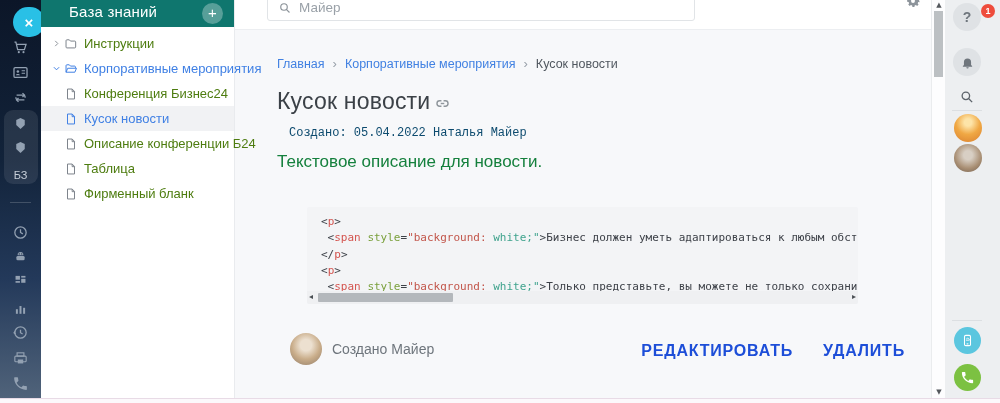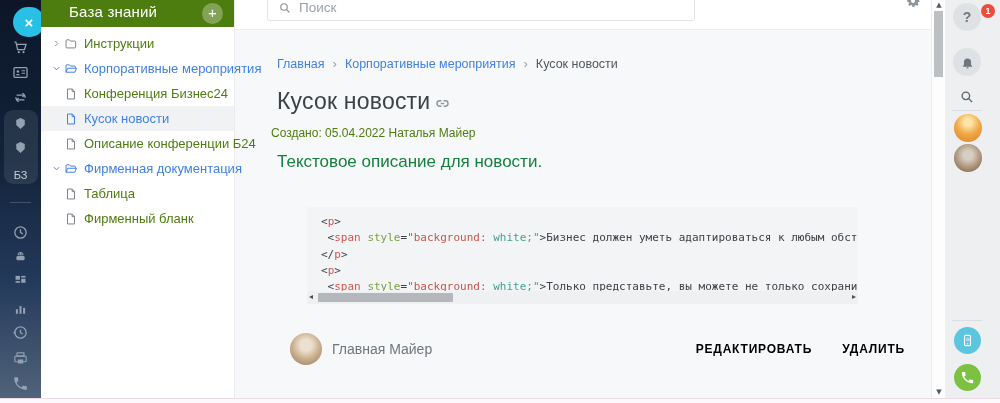--- a/index.html
+++ b/index.html
@@ -17,21 +17,21 @@
                 background:rgba(255,255,255,0.09); }
   .rail-ic { position:absolute; left:0; width:41px; height:20px; display:flex; align-items:center;
              justify-content:center; color:#93a1b2; }
   .rail-ic svg { width:17px; height:17px; }
   .rail-label { position:absolute; left:0; width:41px; text-align:center; color:#c7cfd8; font-size:11px; }
   .rail-div { position:absolute; left:10px; width:21px; height:1px; background:rgba(255,255,255,0.18); }
 
   
   .kb { position:absolute; left:41px; top:0; width:194px; height:398px; background:#fff;
         border-right:1px solid #e9ebee; z-index:2; }
-  .kb-head { position:relative; height:27px; background:#4d7c0f; color:#fff; }
+  .kb-head { position:relative; height:27px; background:#0f766e; color:#fff; }
   .kb-head .kb-title { position:absolute; left:28px; top:3px; font-size:15px; font-weight:500; letter-spacing:.2px; }
   .kb-add { position:absolute; right:11px; top:3px; width:21px; height:21px; border-radius:50%;
             background:rgba(255,255,255,0.3); color:#fff; font-size:15px; line-height:20px;
             text-align:center; cursor:pointer; }
   .kb-tree { padding-top:4px; }
   .trow { position:relative; height:25px; display:flex; align-items:center; font-size:13px;
           color:#4d7c0f; cursor:pointer; }
   .trow.sel { background:#f1f2f4; }
   .trow .chev { position:absolute; left:11px; width:9px; height:9px; color:#8a9097; display:flex; }
   .trow .chev svg { width:9px; height:9px; }
@@ -54,41 +54,41 @@
 
   .crumbs { position:absolute; left:42px; top:56px; font-size:12.5px; display:flex; align-items:center; }
   .crumbs .clink { color:#4181e2; cursor:pointer; }
   .crumbs .ccur { color:#50575f; }
   .crumbs .csep { color:#9aa2ab; margin:0 8px; font-size:13px; }
 
   .title-row { position:absolute; left:42px; top:88px; display:flex; align-items:center; }
   .title-row h1 { font-size:23px; font-weight:500; color:#3b4147; letter-spacing:.2px; }
   .chain { width:17px; height:17px; color:#8f969c; margin-left:4px; margin-top:4px; cursor:pointer; }
   .chain svg { width:17px; height:17px; }
-  .created { position:absolute; left:36px; top:126px; font-size:12px; color:#4d7c0f; }
+  .created { position:absolute; left:54px; top:126px; font-size:12px; color:#0c4a6e;font-family:Liberation Mono, monospace; }
   .desc { position:absolute; left:42px; top:152px; font-size:17px; color:#15803d; }
 
   .code { position:absolute; left:72px; top:207px; width:551px; height:97px; background:#f3f4f6;
           border-radius:2px; overflow:hidden; }
   .code-lines { padding:7px 0 0 14px; }
   .cl { font-family:"DejaVu Sans Mono","Liberation Mono",monospace; font-size:11px; line-height:16.3px;
         white-space:pre; }
   .c-pln { color:#3d4148; } .c-tag { color:#d4544f; } .c-att { color:#7aa03c; }
   .c-sp { color:#c2564b; } .c-sv { color:#3fa38d; }
   .hscroll { position:absolute; left:0; bottom:0; width:551px; height:13px; background:#eff0f2; }
   .hthumb { position:absolute; left:11px; top:2px; width:135px; height:9px; background:#b4b8bc; border-radius:1px; }
   .arr { position:absolute; font-family:"DejaVu Sans",sans-serif; font-size:8px; color:#4a4f54; top:1px; }
   .arr.l { left:2px; } .arr.r { right:2px; }
 
   .footer { position:absolute; left:0; top:333px; width:696px; height:32px; }
   .avatar { position:absolute; left:55px; top:0; width:32px; height:32px; border-radius:50%;
             background:radial-gradient(circle at 50% 38%, #ece0d0 22%, #c9ad8a 55%, #8e7a66 100%); cursor:pointer; }
   .aname { position:absolute; left:97px; top:8px; font-size:14px; color:#6e757c; }
   .actions { position:absolute; right:26px; top:9px; display:flex; gap:30px; }
-  .act { font-size:12px; font-weight:700; color:#000000; letter-spacing:.8px; cursor:pointer; }
+  .act { font-size:16px; font-weight:700; color:#1d4ed8; letter-spacing:.8px; cursor:pointer; }
 
   
   .vscroll { position:absolute; left:931px; top:0; width:14px; height:398px; background:#fdfdfe;
              border-left:1px solid #eaecee; z-index:3; }
   .varr { position:absolute; left:0; width:14px; text-align:center; font-family:"DejaVu Sans",sans-serif;
           font-size:7px; color:#54585d; }
   .varr.t { top:1px; } .varr.b { bottom:2px; }
   .vthumb { position:absolute; left:2px; top:11px; width:9px; height:66px; background:#bcc0c3; }
 
   
@@ -267,34 +267,20 @@
         </div>
         <div class="trow">
           <span class="ticon">
             <svg viewBox="0 0 24 24" fill="none" stroke="currentColor" stroke-width="1.7">
               <path d="M6 3.5h8l4 4v13H6z"></path>
               <path d="M14 3.5V8h4.2"></path>
             </svg>
           </span>
           <span class="tlabel">Описание конференции Б24</span>
         </div>
-        <div class="trow blue">
-          <span class="chev">
-            <svg viewBox="0 0 24 24" fill="none" stroke="currentColor" stroke-width="2.6">
-              <path d="M5 8.5l7 7 7-7"></path>
-            </svg>
-          </span>
-          <span class="ticon">
-            <svg viewBox="0 0 24 24" fill="none" stroke="currentColor" stroke-width="1.7">
-              <path d="M3.5 17.5V6.2c0-.8.6-1.4 1.4-1.4h4.2l2 2.2h7.1c.8 0 1.4.6 1.4 1.4v1.8"></path>
-              <path d="M3.5 17.5l2.9-6.8h15l-2.8 6.8z"></path>
-            </svg>
-          </span>
-          <span class="tlabel">Фирменная документация</span>
-        </div>
         <div class="trow">
           <span class="ticon">
             <svg viewBox="0 0 24 24" fill="none" stroke="currentColor" stroke-width="1.7">
               <path d="M6 3.5h8l4 4v13H6z"></path>
               <path d="M14 3.5V8h4.2"></path>
             </svg>
           </span>
           <span class="tlabel">Таблица</span>
         </div>
         <div class="trow">
@@ -309,21 +295,21 @@
       </div>
   </div>
 
   <div class="main">
     <div class="topbar">
       <div class="search">
         <span class="sicon"><svg viewBox="0 0 24 24" fill="none" stroke="currentColor" stroke-width="2">
               <circle cx="10.3" cy="10.3" r="5.6"></circle>
               <path d="M14.7 14.7l5 5"></path>
             </svg></span>
-        <span class="ph">Поиск</span>
+        <span class="ph">Майер</span>
       </div>
       <span class="gear"><svg viewBox="0 0 24 24" fill="currentColor">
             <path d="M20.9 13.6l-2-.3a7 7 0 0 1-.7 1.7l1.2 1.6-1.9 1.9-1.6-1.2a7 7 0 0 1-1.7.7l-.3 2h-2.7l-.3-2a7 7 0 0 1-1.7-.7l-1.6 1.2-1.9-1.9 1.2-1.6a7 7 0 0 1-.7-1.7l-2-.3v-2.7l2-.3a7 7 0 0 1 .7-1.7L4.7 6.7l1.9-1.9 1.6 1.2a7 7 0 0 1 1.7-.7l.3-2h2.7l.3 2a7 7 0 0 1 1.7.7l1.6-1.2 1.9 1.9-1.2 1.6a7 7 0 0 1 .7 1.7l2 .3z"></path>
             <circle cx="12" cy="12" r="2.6" fill="#fff"></circle>
           </svg></span>
     </div>
 
     <div class="crumbs" id="crumbs">
         <span class="clink">Главная</span>
         <span class="csep">›</span>
@@ -353,21 +339,21 @@
         </div>
       <div class="hscroll">
         <span class="arr l">◂</span>
         <div class="hthumb"></div>
         <span class="arr r">▸</span>
       </div>
     </div>
 
     <div class="footer">
       <div class="avatar"></div>
-      <span class="aname">Главная Майер</span>
+      <span class="aname">Создано Майер</span>
       <div class="actions">
         <span class="act">РЕДАКТИРОВАТЬ</span>
         <span class="act">УДАЛИТЬ</span>
       </div>
     </div>
   </div>
 
   <div class="vscroll">
     <span class="varr t">▲</span>
     <div class="vthumb"></div>

